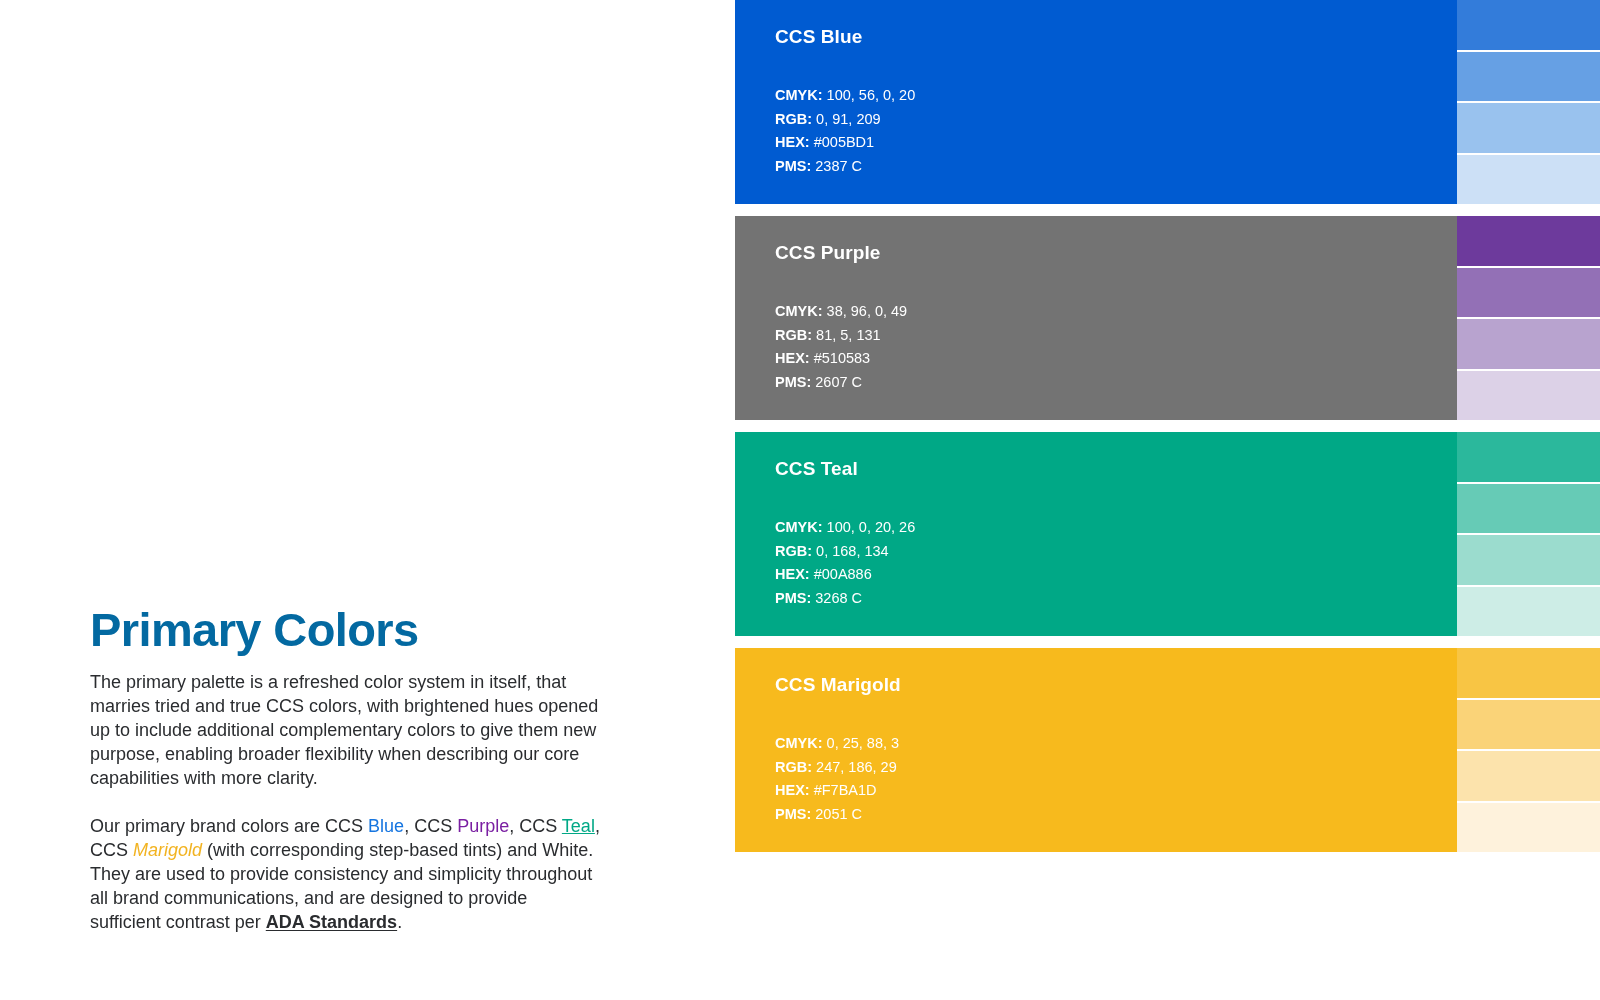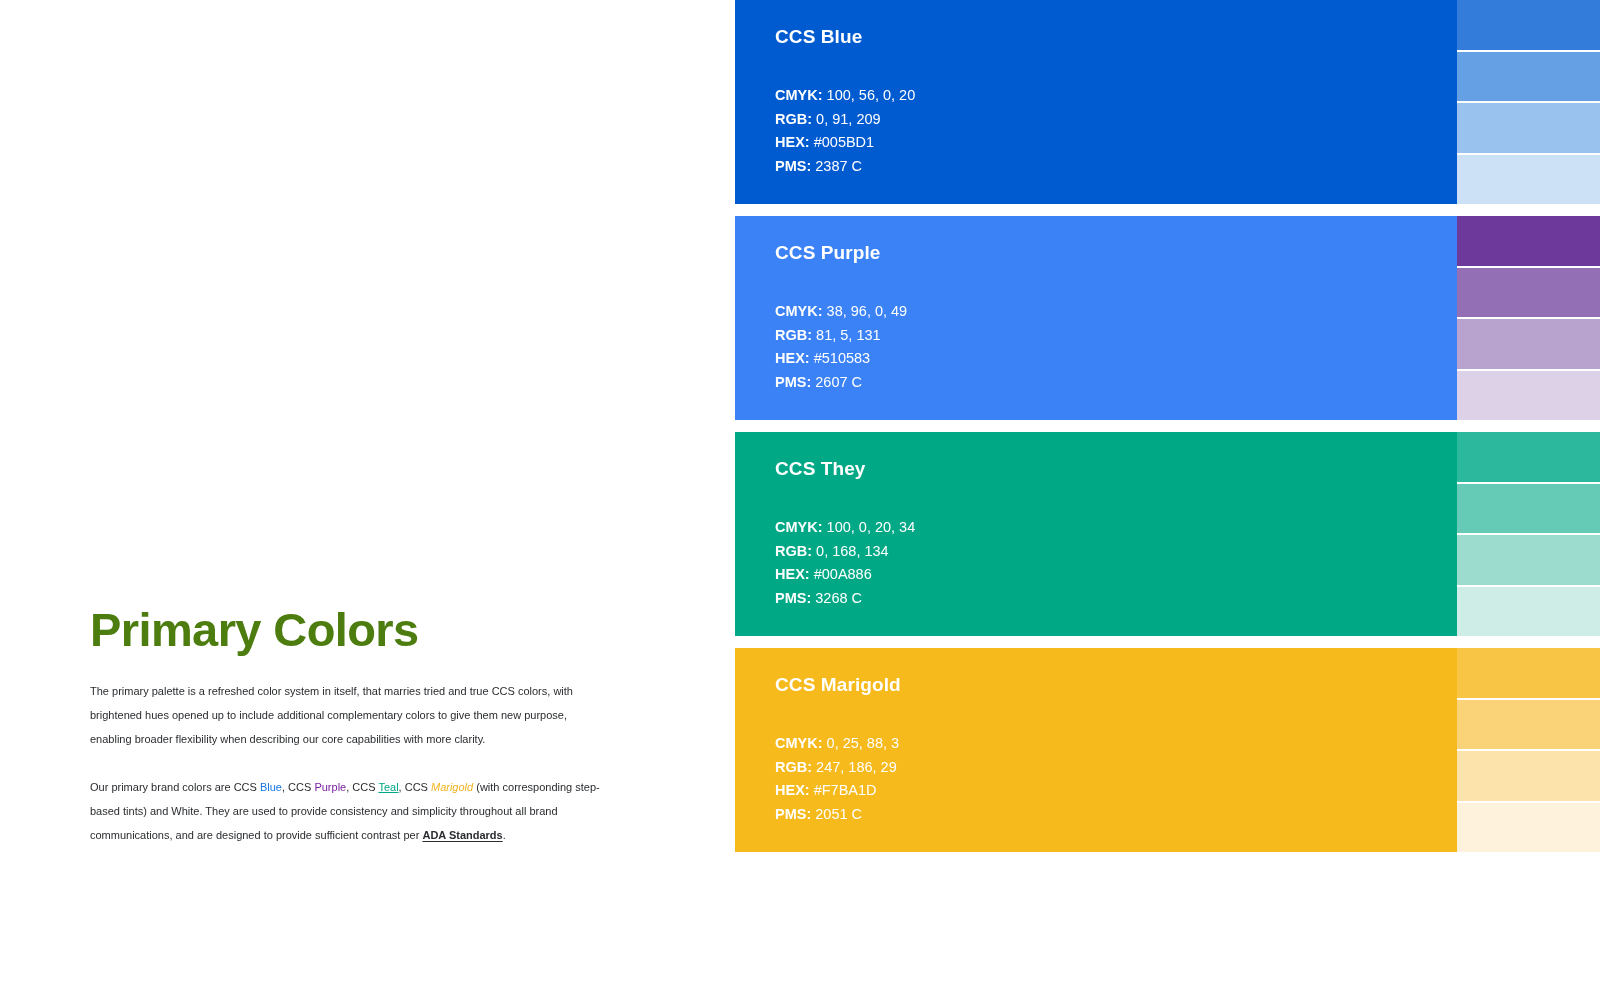--- a/index.html
+++ b/index.html
@@ -13,27 +13,27 @@
 
   
   .left-col {
     position:absolute;
     left:90px; top:604px;
     width:510px;
   }
   .page-title {
     font-size:47px;
     font-weight:bold;
-    color:#4d7c0f;
+    color:#0369a1;
     letter-spacing:-0.6px;
     line-height:1.12;
-    margin-bottom:22px;
+    margin-bottom:13px;
   }
   .body-copy {
-    font-size:11px;
+    font-size:18px;
     line-height:24px;
     color:#2a2c2f;
     margin-bottom:24px;
   }
   .body-copy:last-child { margin-bottom:0; }
   .c-blue     { color:#1675E0; }
   .c-purple   { color:#7A1FA2; }
   .c-teal     { color:#00A886;text-decoration:underline; }
   .c-marigold { color:#F2B321;font-style:italic; }
   .ada-link {
@@ -128,42 +128,42 @@
       </div>
       <div class="tint-stack">
         <div class="tint-step" style="background: rgb(51, 124, 218);"></div>
         <div class="tint-step" style="background: rgb(102, 160, 228);"></div>
         <div class="tint-step" style="background: rgb(153, 194, 238);"></div>
         <div class="tint-step" style="background: rgb(204, 224, 246);"></div>
       </div>
     </div>
 
     <div class="card-row">
-      <div class="card-main" style="background: #3b82f6;">
+      <div class="card-main" style="background: #737373;">
         <div class="card-title">CCS Purple</div>
         <div class="card-specs">
           <div class="spec-row"><span class="spec-label">CMYK:</span> <span class="spec-value">38, 96, 0, 49</span></div>
           <div class="spec-row"><span class="spec-label">RGB:</span> <span class="spec-value">81, 5, 131</span></div>
           <div class="spec-row"><span class="spec-label">HEX:</span> <span class="spec-value">#510583</span></div>
           <div class="spec-row"><span class="spec-label">PMS:</span> <span class="spec-value">2607 C</span></div>
         </div>
       </div>
       <div class="tint-stack">
         <div class="tint-step" style="background: rgb(109, 58, 156);"></div>
         <div class="tint-step" style="background: rgb(147, 112, 182);"></div>
         <div class="tint-step" style="background: rgb(184, 163, 207);"></div>
         <div class="tint-step" style="background: rgb(220, 209, 231);"></div>
       </div>
     </div>
 
     <div class="card-row">
       <div class="card-main" style="background: rgb(0, 168, 134);">
-        <div class="card-title">CCS They</div>
+        <div class="card-title">CCS Teal</div>
         <div class="card-specs">
-          <div class="spec-row"><span class="spec-label">CMYK:</span> <span class="spec-value">100, 0, 20, 34</span></div>
+          <div class="spec-row"><span class="spec-label">CMYK:</span> <span class="spec-value">100, 0, 20, 26</span></div>
           <div class="spec-row"><span class="spec-label">RGB:</span> <span class="spec-value">0, 168, 134</span></div>
           <div class="spec-row"><span class="spec-label">HEX:</span> <span class="spec-value">#00A886</span></div>
           <div class="spec-row"><span class="spec-label">PMS:</span> <span class="spec-value">3268 C</span></div>
         </div>
       </div>
       <div class="tint-stack">
         <div class="tint-step" style="background: rgb(43, 184, 156);"></div>
         <div class="tint-step" style="background: rgb(102, 203, 182);"></div>
         <div class="tint-step" style="background: rgb(155, 220, 206);"></div>
         <div class="tint-step" style="background: rgb(205, 237, 230);"></div>

